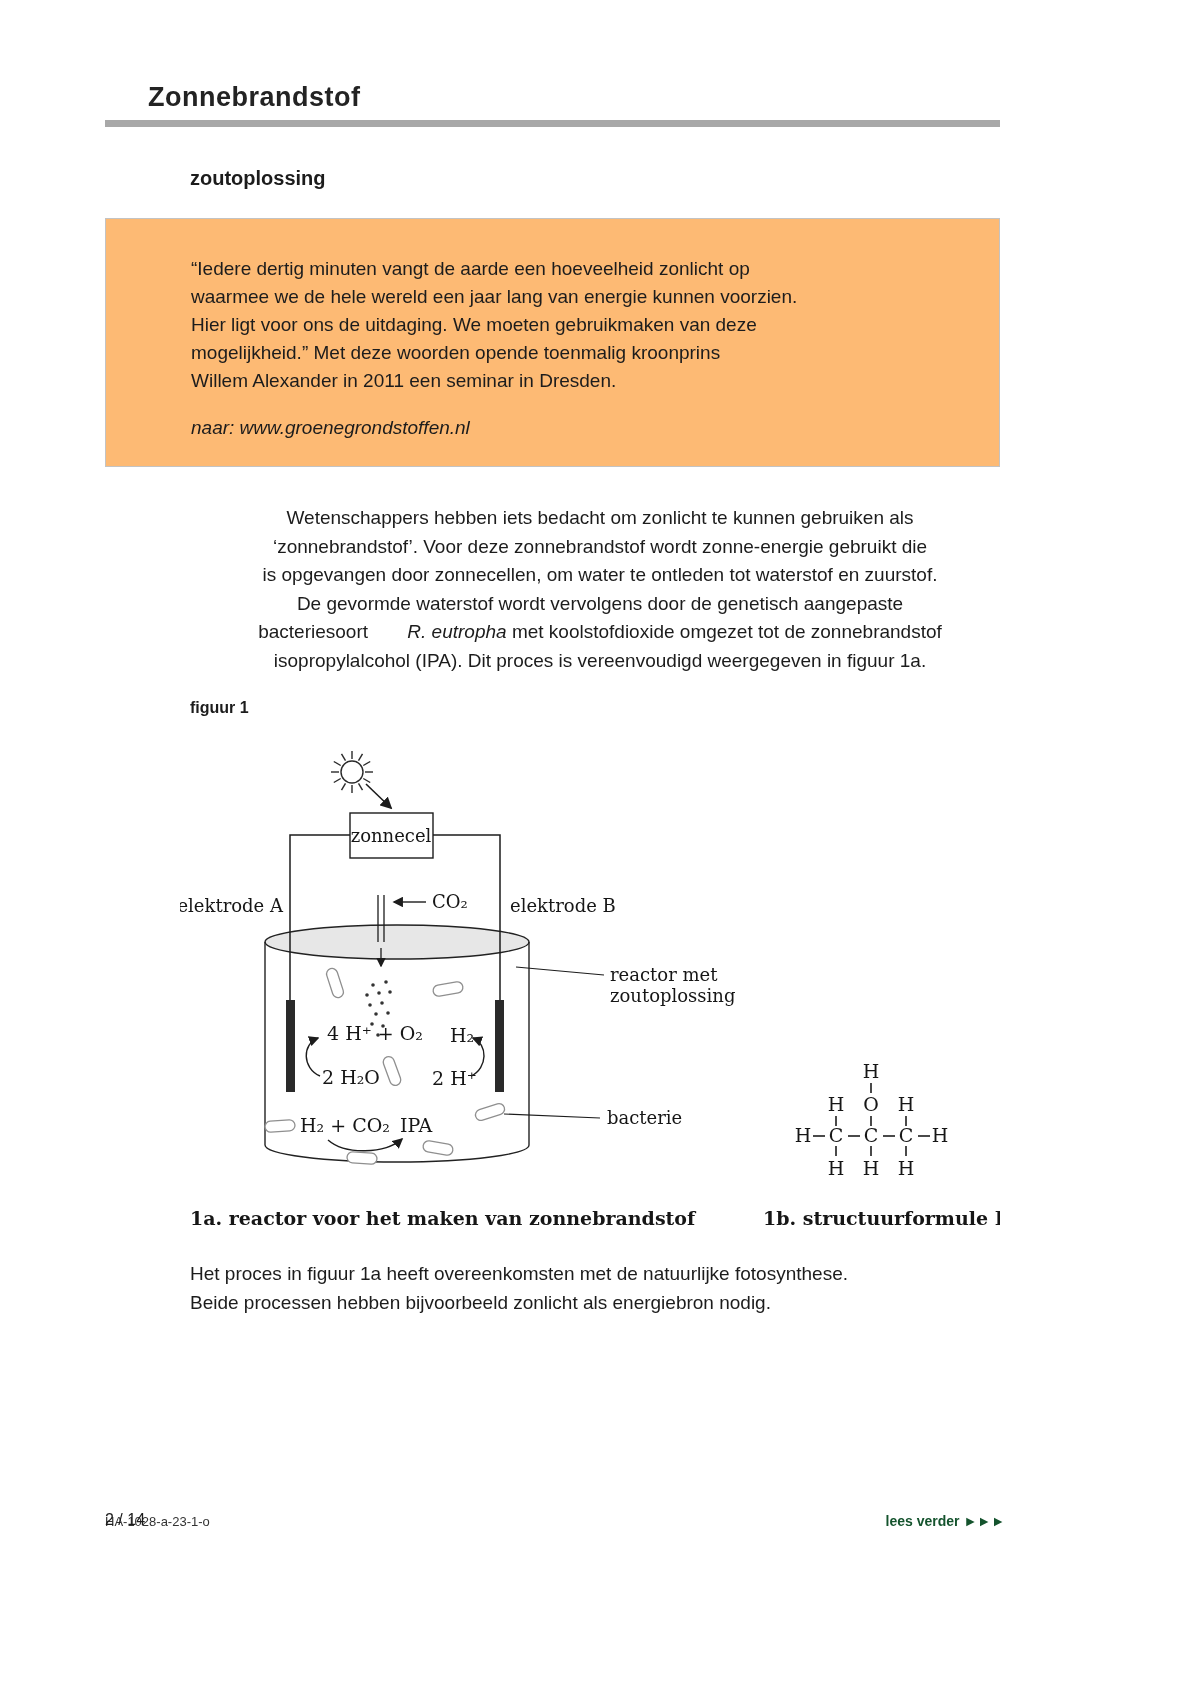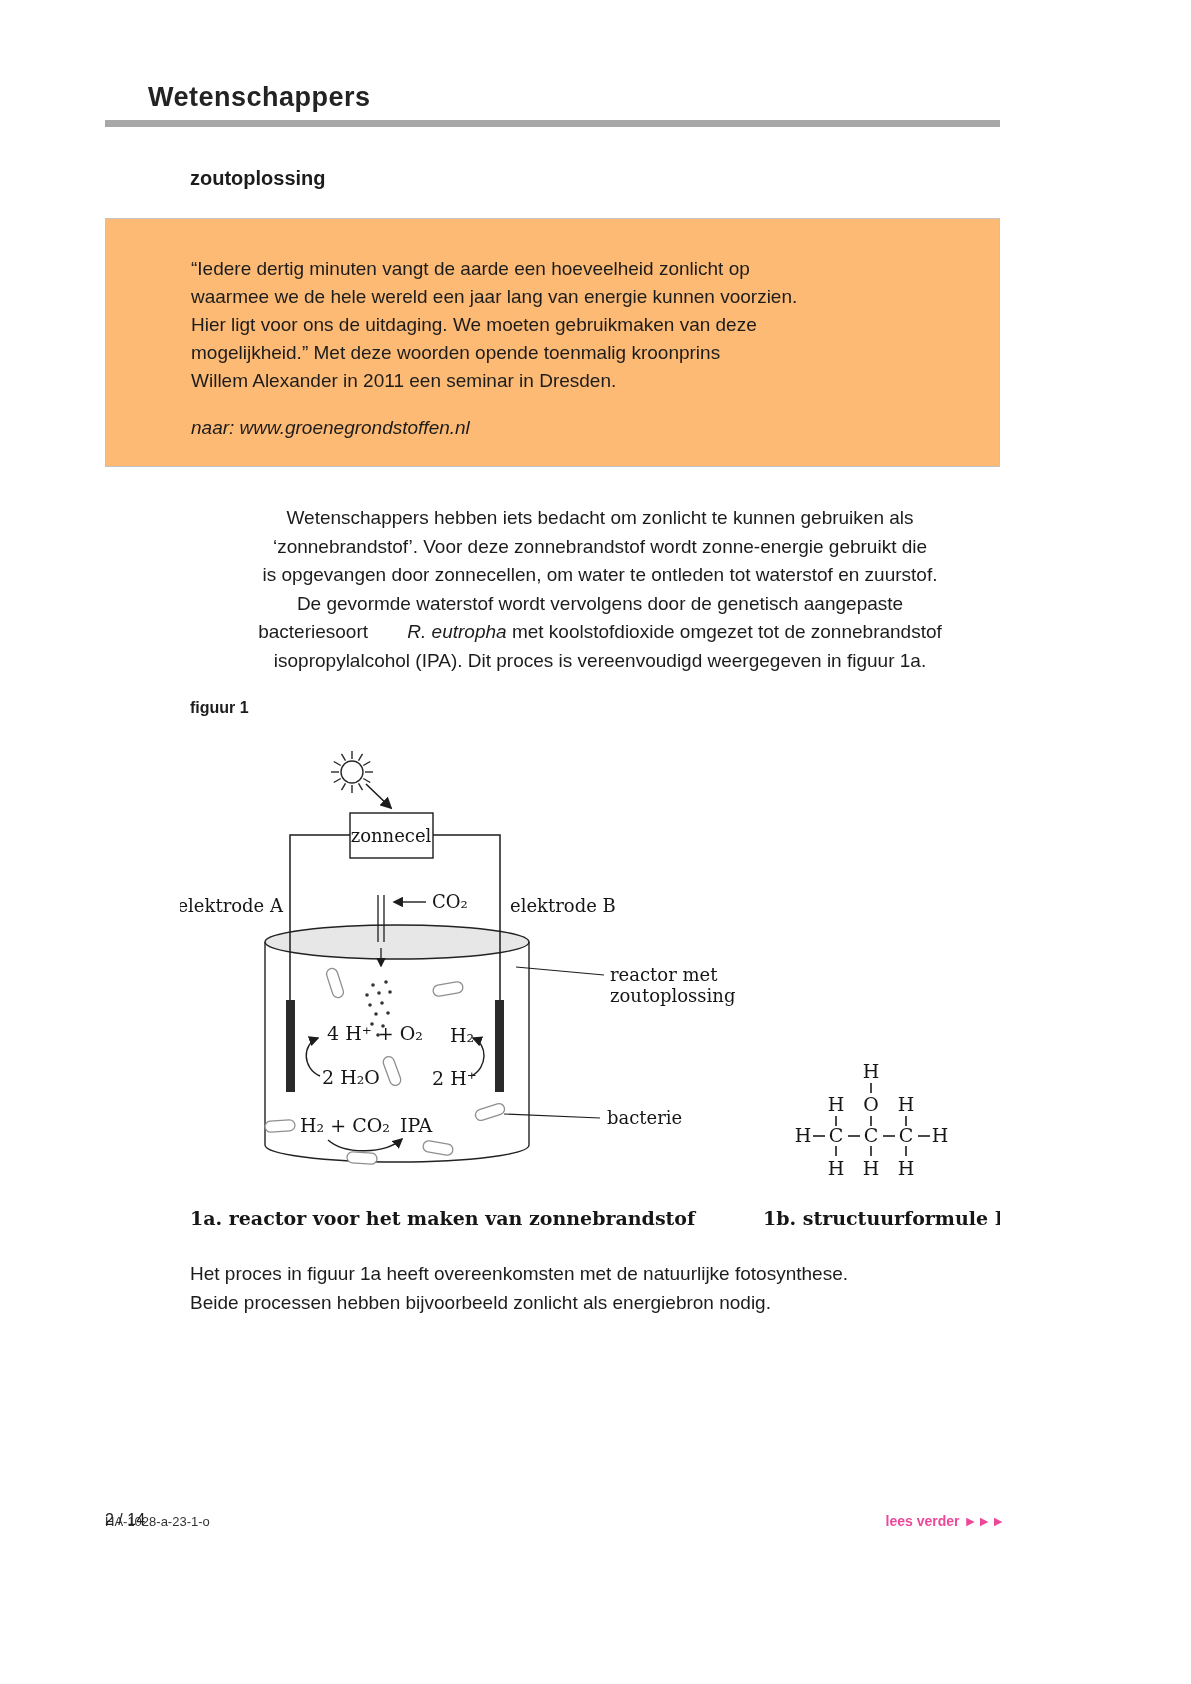--- a/index.html
+++ b/index.html
@@ -15,31 +15,31 @@
   .quote-box{left:105px;top:218px;width:893px;height:247px;border:1px solid #c3c3c3;background:#fdba74;}
   .quote-text{left:85px;top:36px;width:760px;font-size:19px;line-height:28px;white-space:pre-line;}
   .quote-source{left:85px;top:198px;font-size:19px;font-style:italic;}
   .intro-par{left:190px;top:504px;width:820px;font-size:19px;line-height:28.5px;white-space:pre-line;text-align:center;}
   .intro-par .it{font-style:italic;margin-left:34px;}
   .figure-heading{left:190px;top:699px;font-size:16px;font-weight:bold;}
   .figure-wrap{left:180px;top:742px;width:820px;height:505px;}
   .closing-par{left:190px;top:1259px;width:820px;font-size:19px;line-height:29px;white-space:pre-line;}
   .footer-code{left:105px;top:1514px;font-size:13px;color:#333;}
   .footer-page{left:105px;top:1511px;width:900px;font-size:16px;}
-  .footer-continue{left:105px;top:1513px;width:900px;text-align:right;font-size:14px;font-weight:bold;color:#ec4899;}
+  .footer-continue{left:105px;top:1513px;width:900px;text-align:right;font-size:14px;font-weight:bold;color:#14532d;}
   svg text{font-family:"DejaVu Serif","Liberation Serif",serif;fill:#161616;}
   svg .lbl{font-size:18px;}
   svg .rxn{font-size:19px;}
   svg .cap{font-size:19px;font-weight:bold;}
   svg .atom{font-size:19px;text-anchor:middle;}
 </style>
 </head>
 <body>
 
-<div class="abs page-title">Wetenschappers</div>
+<div class="abs page-title">Zonnebrandstof</div>
 <div class="abs title-rule"></div>
 
 <div class="abs section-heading">zoutoplossing</div>
 
 <div class="abs quote-box">
   <div class="abs quote-text">“Iedere dertig minuten vangt de aarde een hoeveelheid zonlicht op
 waarmee we de hele wereld een jaar lang van energie kunnen voorzien.
 Hier ligt voor ons de uitdaging. We moeten gebruikmaken van deze
 mogelijkheid.” Met deze woorden opende toenmalig kroonprins
 Willem Alexander in 2011 een seminar in Dresden.</div>

